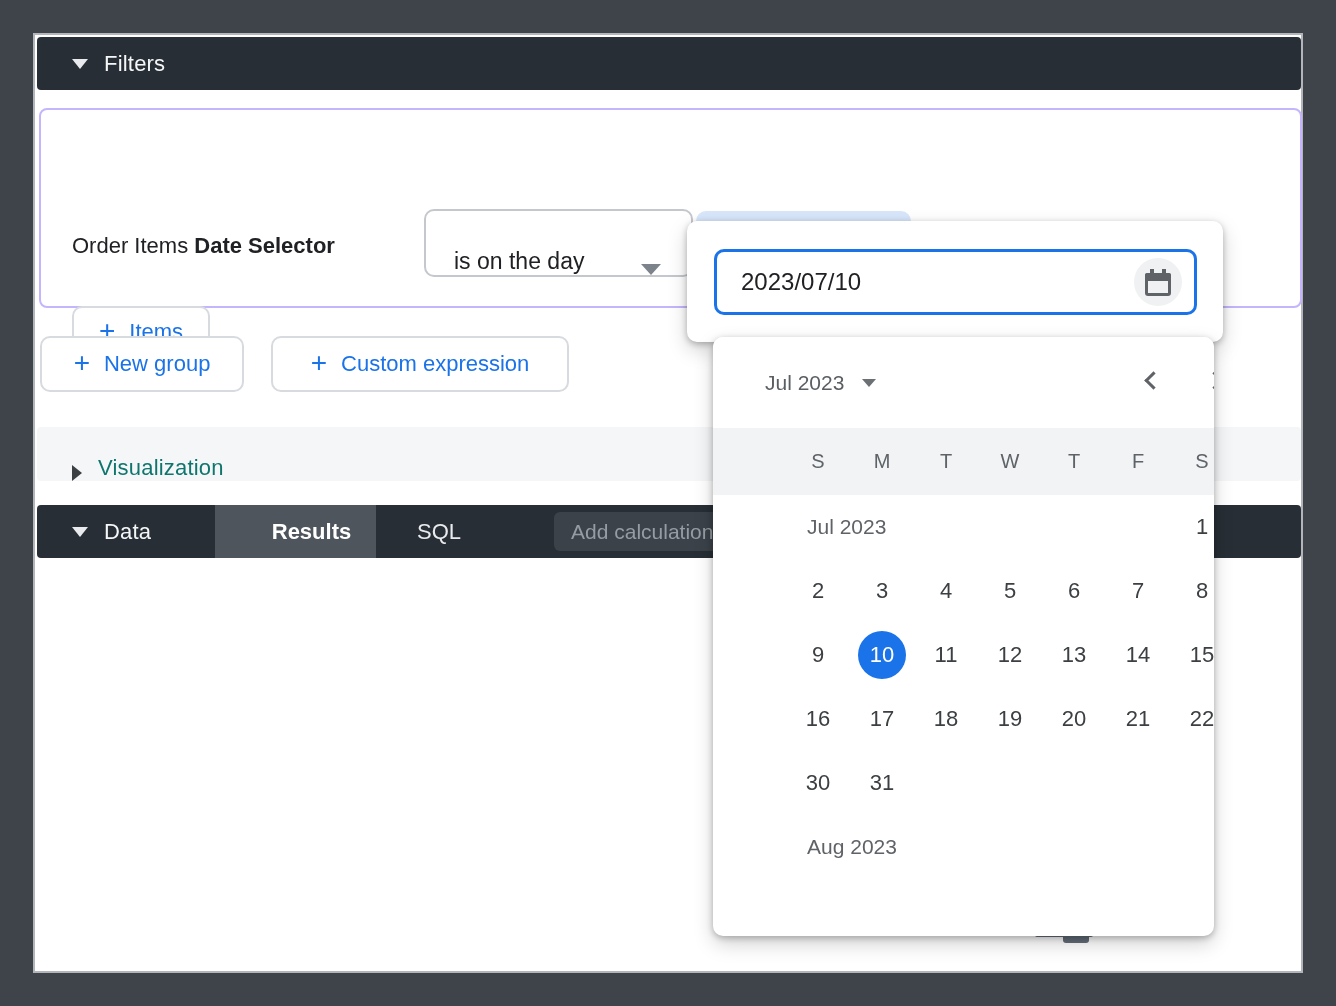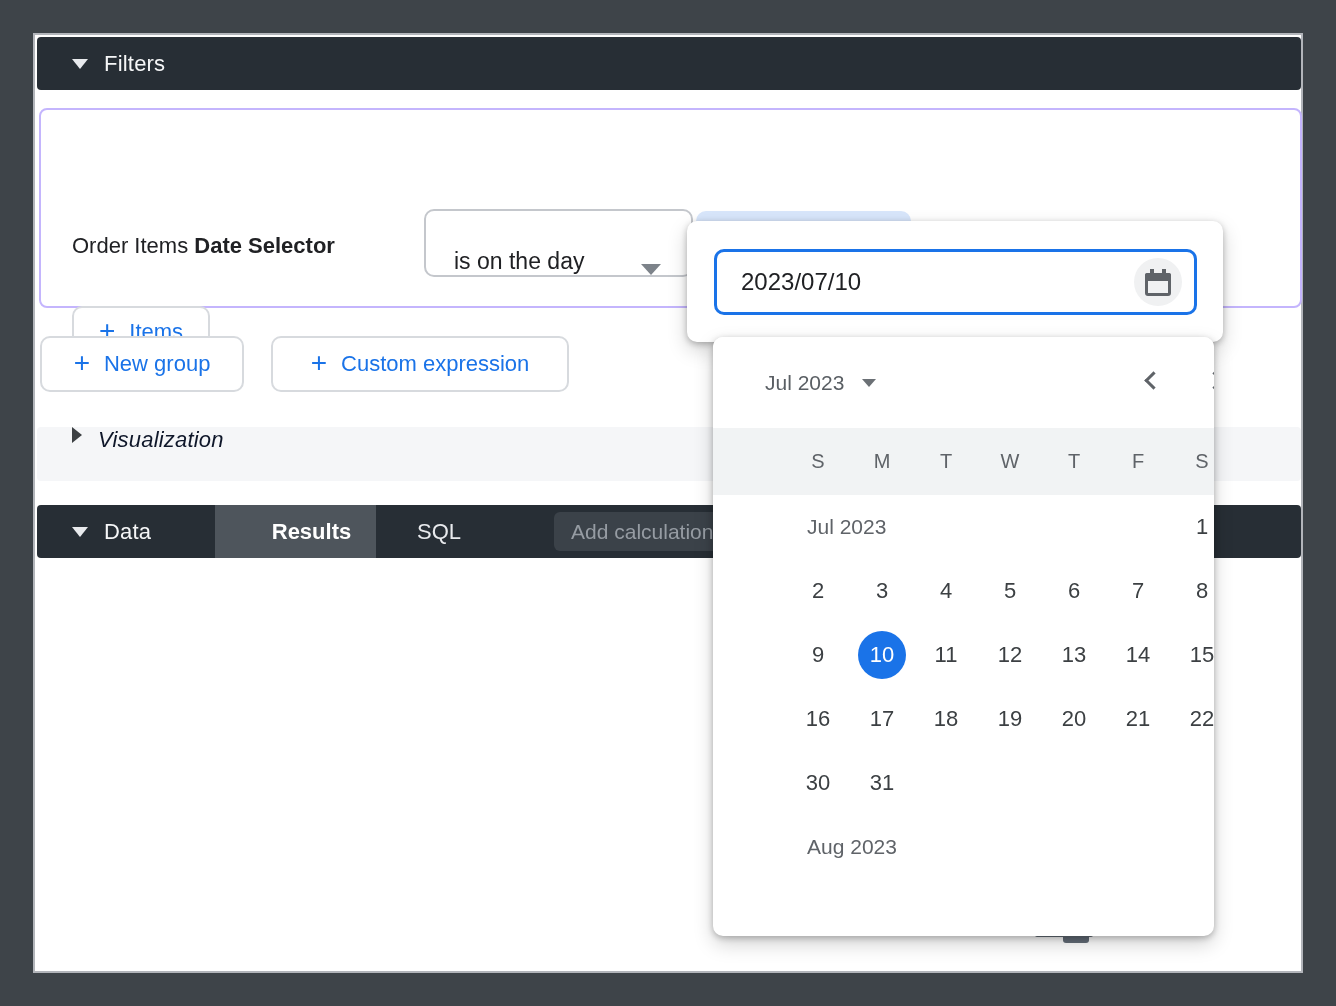--- a/index.html
+++ b/index.html
@@ -6,21 +6,21 @@
   *{box-sizing:border-box;font-family:"Liberation Sans", sans-serif;}
   .stage{position:relative;width:1336px;height:1006px;background:#3e4449;overflow:hidden;}
   .panel{position:absolute;left:33px;top:33px;width:1270px;height:940px;background:#ffffff;
          border:2px solid #b2b5ba;}
   
   .bar-dark{position:absolute;left:2px;width:1264px;height:53px;background:#272e35;border-radius:4px;
             display:flex;align-items:center;color:#f5f6f7;}
   .filters-bar{top:2px;}
   .data-bar{top:470px;padding-right:0;}
   .bar-light{position:absolute;left:2px;top:392px;width:1264px;height:54px;background:#f5f6f8;
-             border-radius:4px;display:flex;align-items:flex-start;color:#0f172a;font-style:italic;}
+             border-radius:4px;display:flex;align-items:flex-end;color:#0f766e;}
   .bar-title{font-size:22px;font-weight:500;letter-spacing:.2px;}
   .caret-down{width:0;height:0;border-left:8px solid transparent;border-right:8px solid transparent;
               border-top:10px solid #e8eaed;}
   .caret-right{width:0;height:0;border-top:8px solid transparent;border-bottom:8px solid transparent;
                border-left:10px solid #3c4043;}
   .bar-icon-pad{margin-left:35px;margin-right:16px;display:flex;align-items:center;}
   
   .tab{height:53px;display:flex;align-items:center;justify-content:center;font-size:22px;color:#e8eaed;}
   .tab.selected{background:#4e555c;font-weight:700;color:#ffffff;}
   .tab-results{position:absolute;left:178px;top:0;width:161px;padding-left:32px;}

